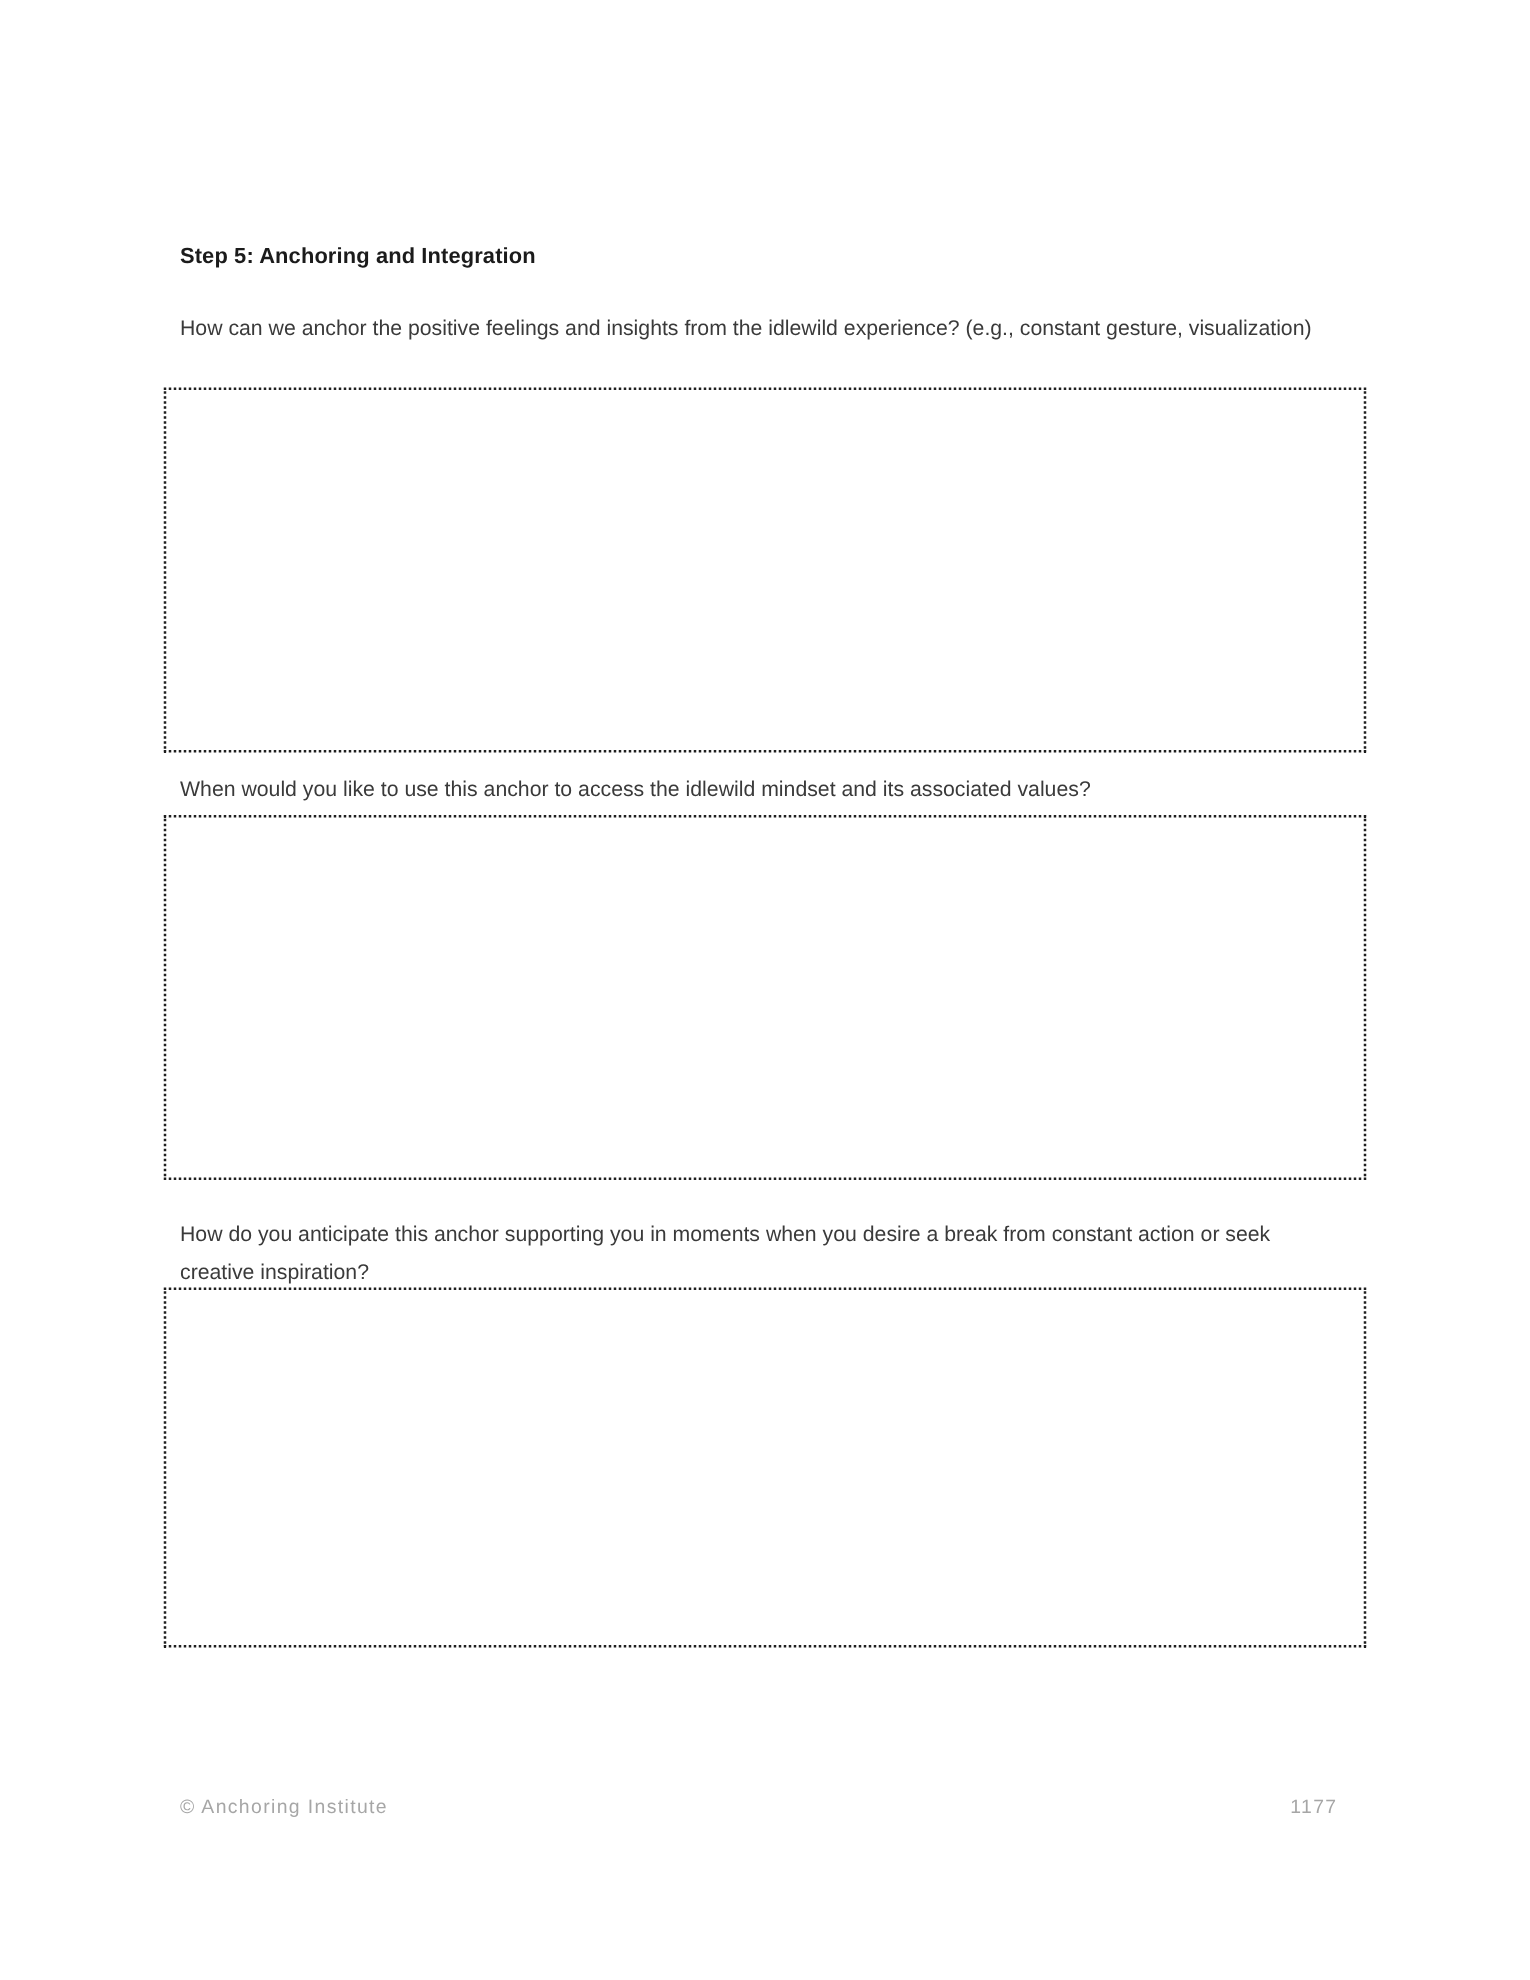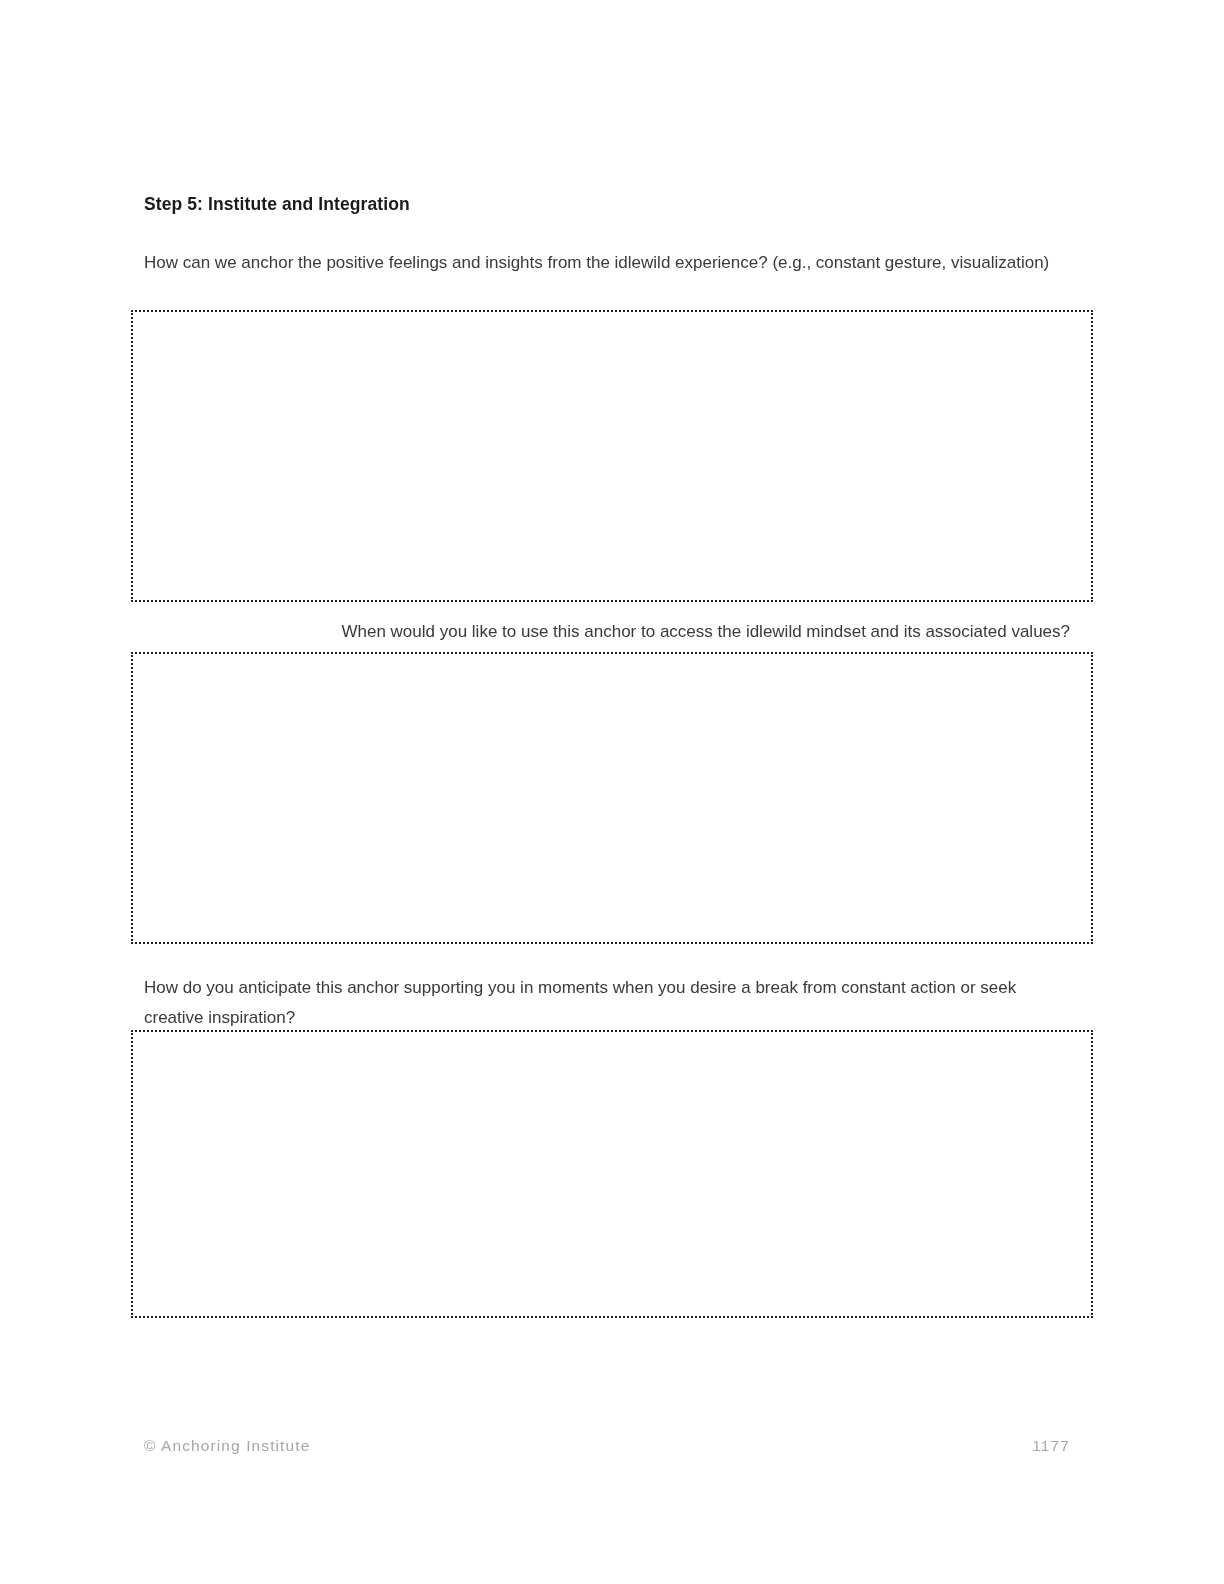--- a/index.html
+++ b/index.html
@@ -43,21 +43,21 @@
     font-size: 17px;
     color: #3a3a3a;
     line-height: 30px;
   }
   .question.justified {
     text-align: justify;
     text-align-last: left;
   }
 
   .q1 { top: 231px; }
-  .q2 { top: 600px; text-align: right; }
+  .q2 { top: 600px; }
   .q3 { top: 940px; margin-top: 33px; }
 
   .answer-box {
     position: absolute;
     left: 131px;
     width: 962px;
     box-sizing: border-box;
     border: 2px dotted #1e1e1e;
     background: #ffffff;
   }
@@ -96,21 +96,21 @@
     text-align: right;
     white-space: nowrap;
   }
 </style>
 </head>
 <body>
 
 <div class="page">
   <div class="content">
 
-    <h1 class="step-title">Step 5: Institute and Integration</h1>
+    <h1 class="step-title">Step 5: Anchoring and Integration</h1>
 
     <p class="question justified q1">How can we anchor the positive feelings and insights from the idlewild experience? (e.g., constant gesture, visualization)</p>
 
     <p class="question q2">When would you like to use this anchor to access the idlewild mindset and its associated values?</p>
 
     <p class="question q3">How do you anticipate this anchor supporting you in moments when you desire a break from constant action or seek creative inspiration?</p>
 
   </div>
 
   <div class="answer-box box1"></div>

